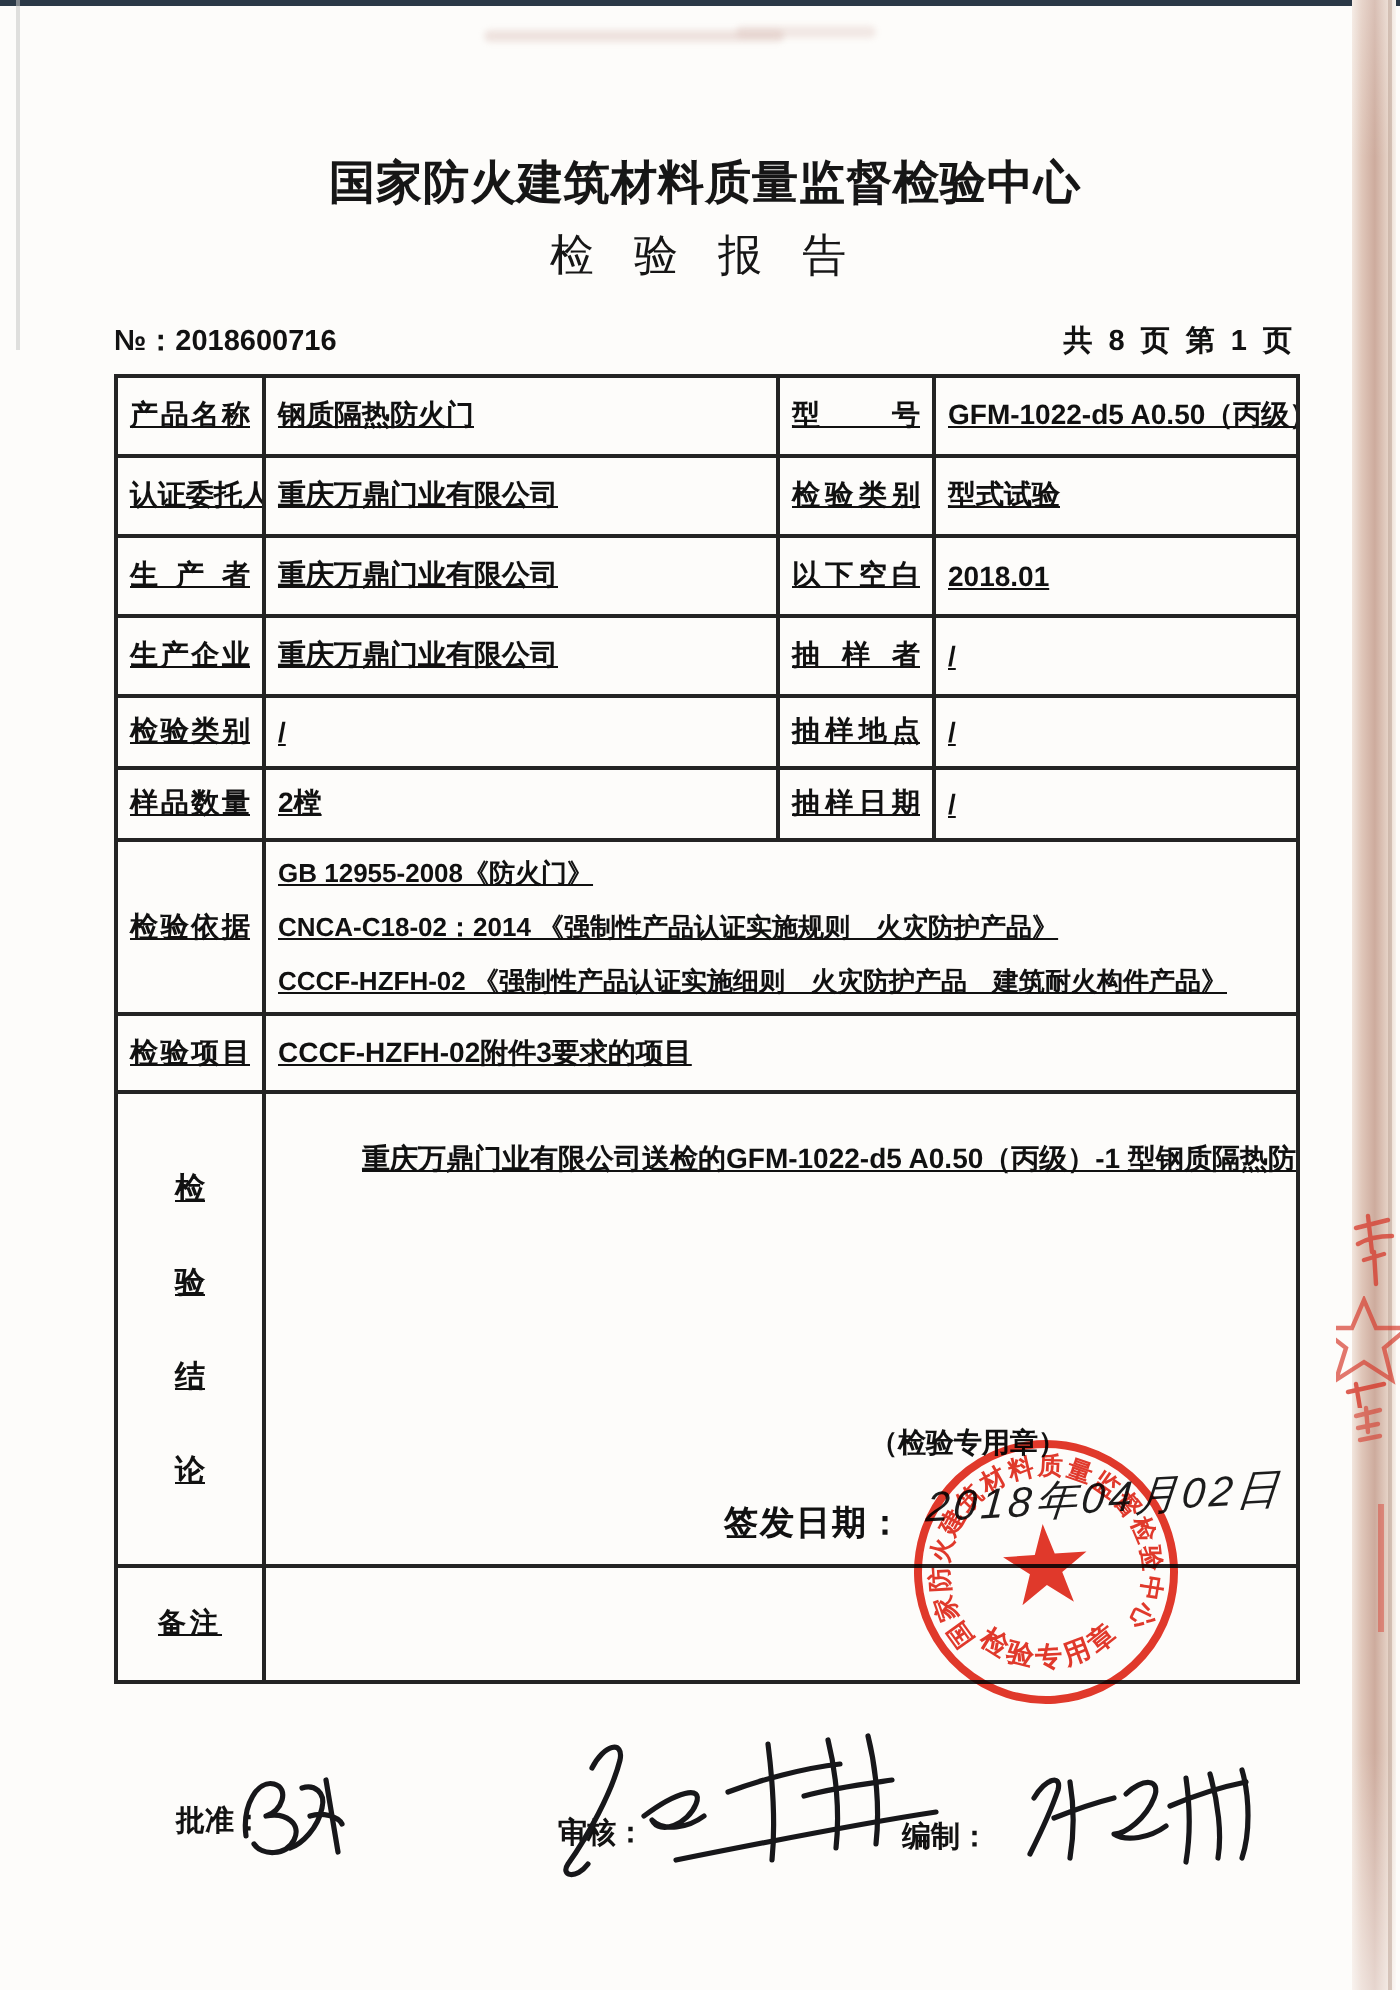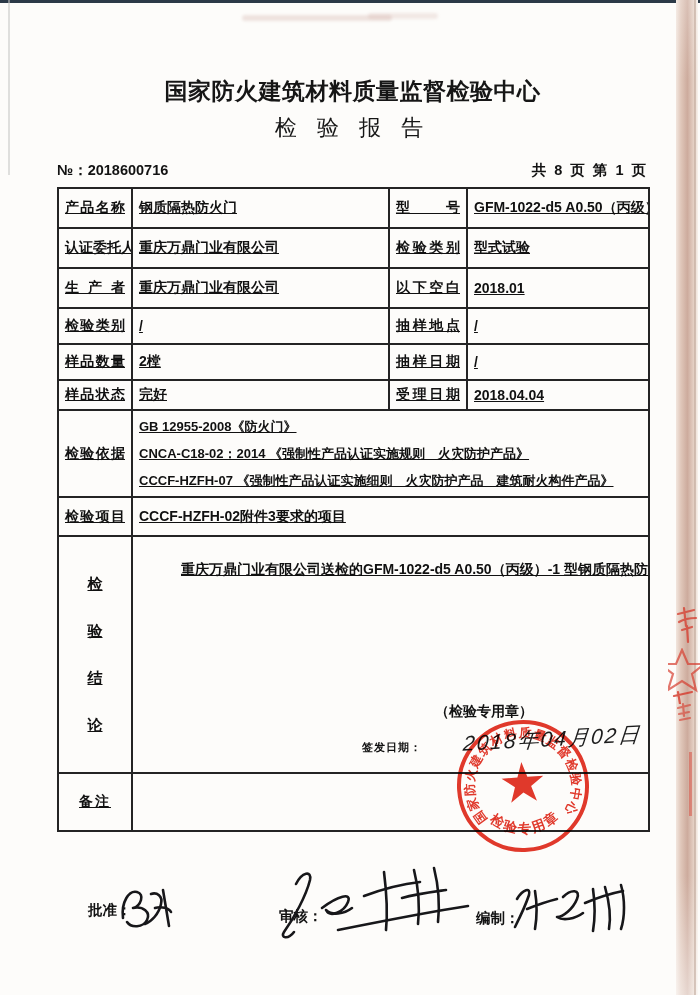--- a/index.html
+++ b/index.html
@@ -48,36 +48,36 @@
   td.val{padding-left:9px;}
   tr.r40{height:40px;} tr.r36{height:36px;} tr.r30{height:30px;}
   tr.rbasis{height:87px;} tr.ritems{height:39px;} tr.rconc{height:237px;} tr.rremark{height:58px;margin-left:48px;}
   td.multiline{white-space:normal;}
   .basis-line{line-height:27px;font-size:13px;font-weight:700;white-space:nowrap;}
   td.conc-cell{position:relative;vertical-align:top;white-space:normal;}
   .conc-text{margin:0;padding:10px 10px 0 12px;text-indent:30px;line-height:40px;font-size:14px;font-weight:700;}
   td.conc-lbl{text-align:center;}
   .conc-lbl-inner{display:flex;flex-direction:column;align-items:center;justify-content:center;gap:28px;height:100%;font-size:15px;font-weight:700;}
   .seal-note{position:absolute;left:302px;top:166px;font-size:14px;font-weight:700;}
-  .issue-label{position:absolute;left:229px;top:203px;font-size:11px;font-weight:700;letter-spacing:1px;}
+  .issue-label{position:absolute;left:229px;top:203px;font-size:17px;font-weight:700;letter-spacing:1px;}
   .issue-date{
     position:absolute;left:330px;top:188px;font-size:21px;font-weight:400;color:#1c1c1c;
     font-style:italic;transform:rotate(-3deg) skewX(-8deg);letter-spacing:2px;white-space:nowrap;
   }
   td.remark-lbl{text-align:center;text-align-last:center;letter-spacing:2px;}
 
   
   .stamp{position:absolute;left:448px;top:711px;mix-blend-mode:multiply;opacity:.92;transform:rotate(-4deg);z-index:5;}
   
   .bleed{position:absolute;z-index:2;}
   
   .foot-label{position:absolute;font-size:14.5px;font-weight:700;z-index:3;}
   .lab-approve{left:88px;top:901px;}
   .lab-review{left:279px;top:907px;}
-  .lab-prepare{left:476px;top:909px;}
+  .lab-prepare{left:451px;top:909px;}
   .sig{position:absolute;z-index:4;}
   .sig path{fill:none;stroke:#17171a;stroke-width:2.6;stroke-linecap:round;stroke-linejoin:round;}
   .bleed path, .bleed polygon{stroke:#d63a2c;fill:none;stroke-width:2.2;stroke-linecap:round;}
 </style>
 </head>
 <body>
 
 <div class="page">
 
   <div class="top-strip"></div>
@@ -126,44 +126,44 @@
       <td class="val">重庆万鼎门业有限公司</td>
       <td class="lbl">检验类别</td>
       <td class="val">型式试验</td>
     </tr>
     <tr class="r40">
       <td class="lbl">生产者</td>
       <td class="val">重庆万鼎门业有限公司</td>
       <td class="lbl">以下空白</td>
       <td class="val">2018.01</td>
     </tr>
+    <tr class="r40">
+      <td class="lbl">生产企业</td>
+      <td class="val">重庆万鼎门业有限公司</td>
+      <td class="lbl">抽样者</td>
+      <td class="val">/</td>
+    </tr>
     <tr class="r36">
       <td class="lbl">检验类别</td>
       <td class="val">/</td>
       <td class="lbl">抽样地点</td>
       <td class="val">/</td>
     </tr>
     <tr class="r36">
       <td class="lbl">样品数量</td>
       <td class="val">2樘</td>
       <td class="lbl">抽样日期</td>
       <td class="val">/</td>
-    </tr>
-    <tr class="r30">
-      <td class="lbl">样品状态</td>
-      <td class="val">完好</td>
-      <td class="lbl">受理日期</td>
-      <td class="val">2018.04.04</td>
     </tr>
     <tr class="rbasis">
       <td class="lbl">检验依据</td>
       <td class="val multiline" colspan="3">
         <div class="basis-line">GB 12955-2008《防火门》</div>
         <div class="basis-line">CNCA-C18-02：2014 《强制性产品认证实施规则　火灾防护产品》</div>
-        <div class="basis-line">CCCF-HZFH-07 《强制性产品认证实施细则　火灾防护产品　建筑耐火构件产品》</div>
+        <div class="basis-line">CCCF-HZFH-02 《强制性产品认证实施细则　火灾防护产品　建筑耐火构件产品》</div>
       </td>
     </tr>
     <tr class="ritems">
       <td class="lbl">检验项目</td>
       <td class="val" colspan="3">CCCF-HZFH-02附件3要求的项目</td>
     </tr>
     <tr class="rconc">
       <td class="conc-lbl">
         <div class="conc-lbl-inner">
           <span>检</span>

